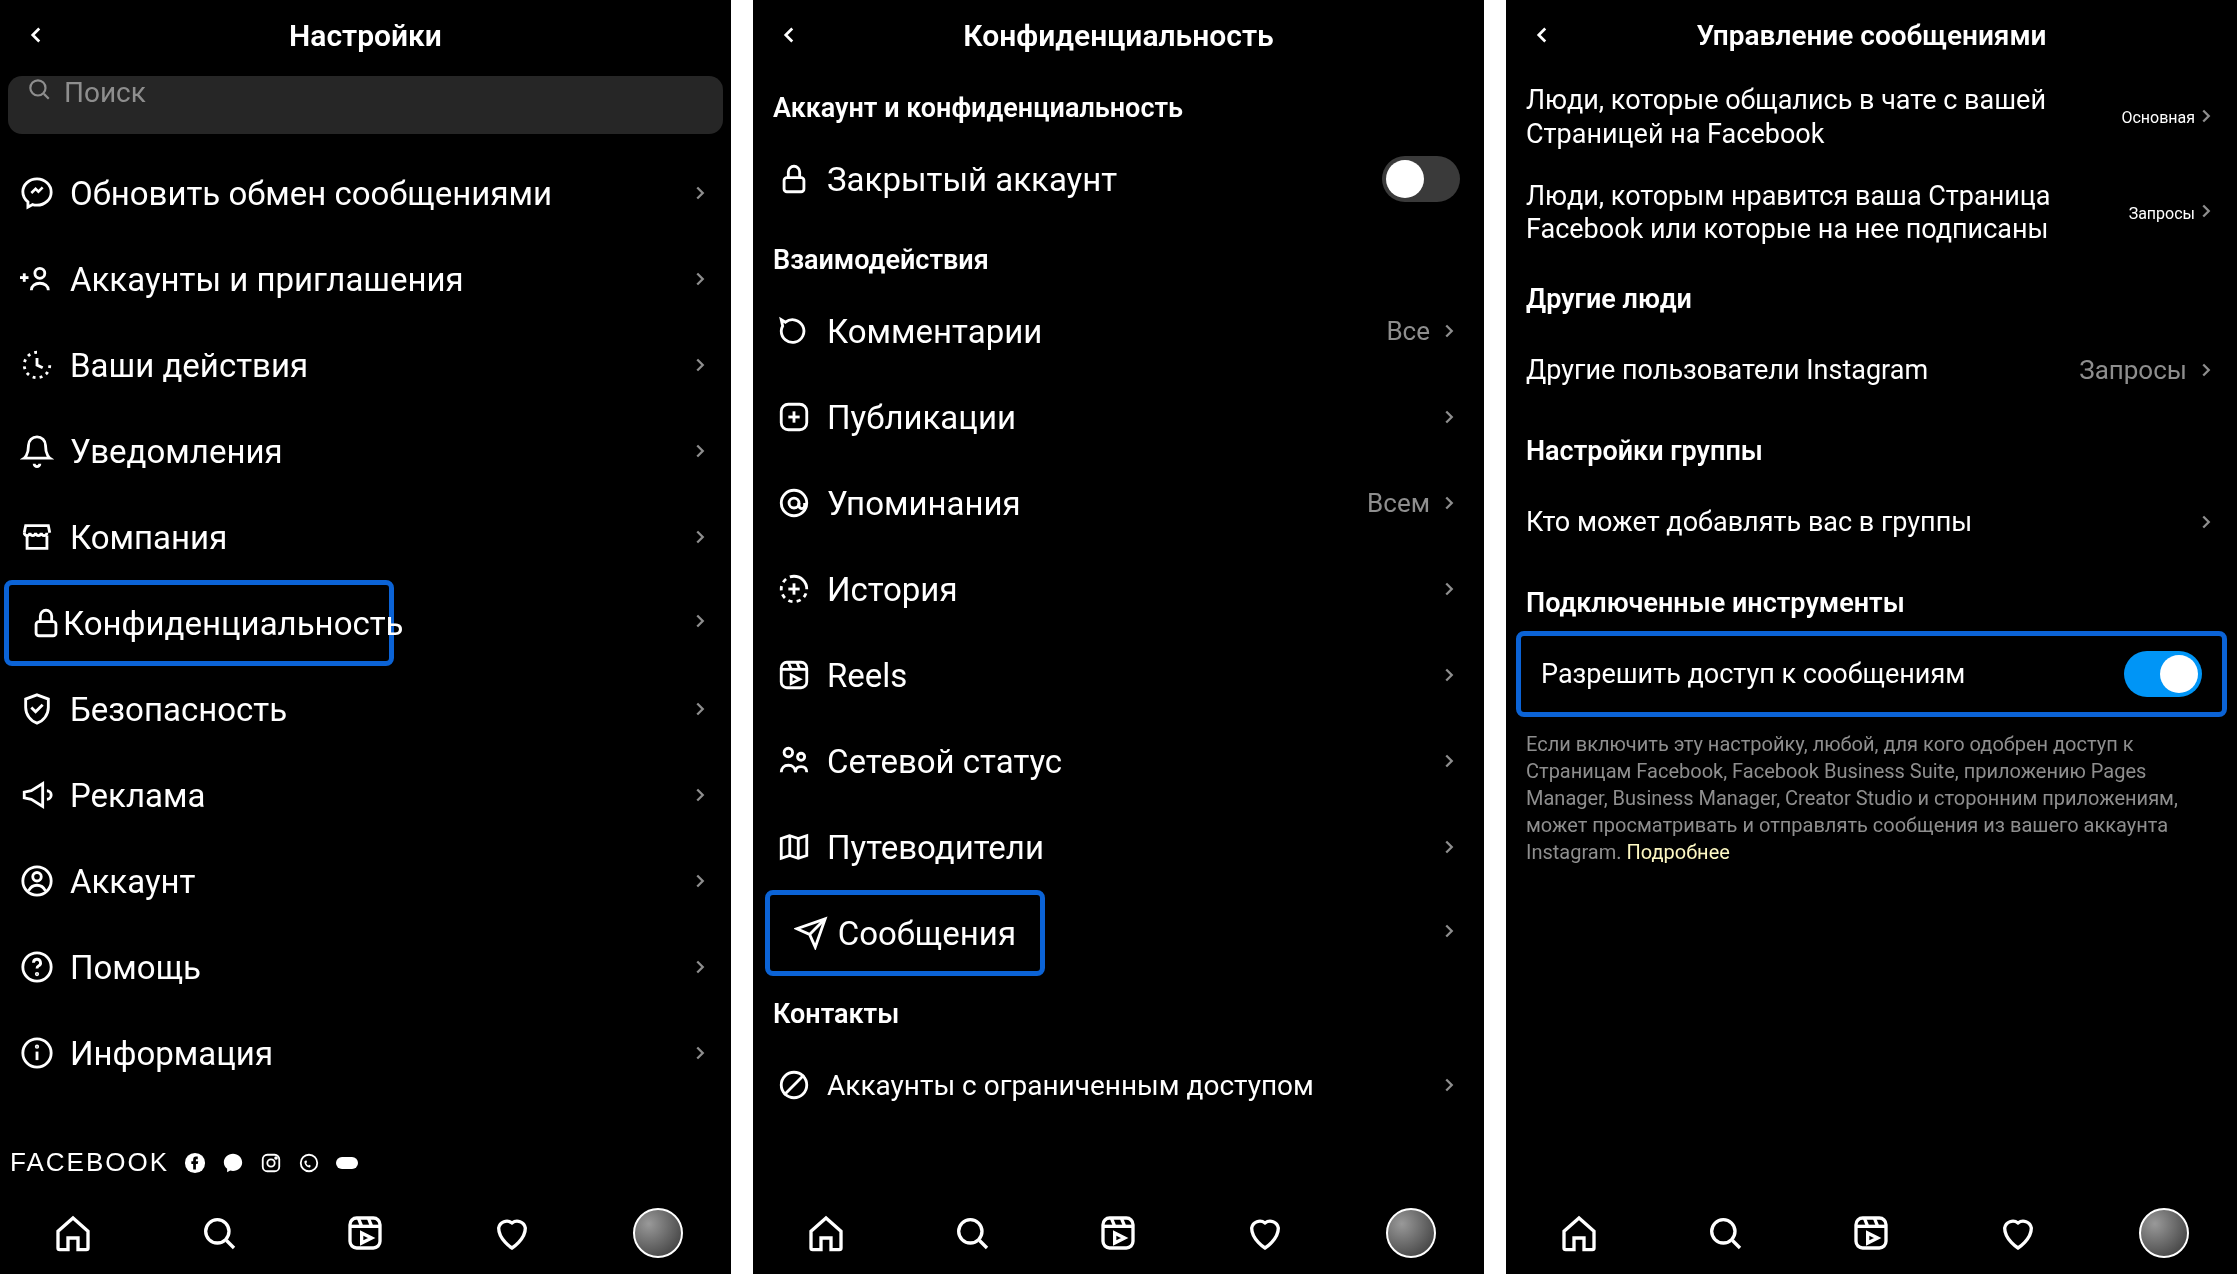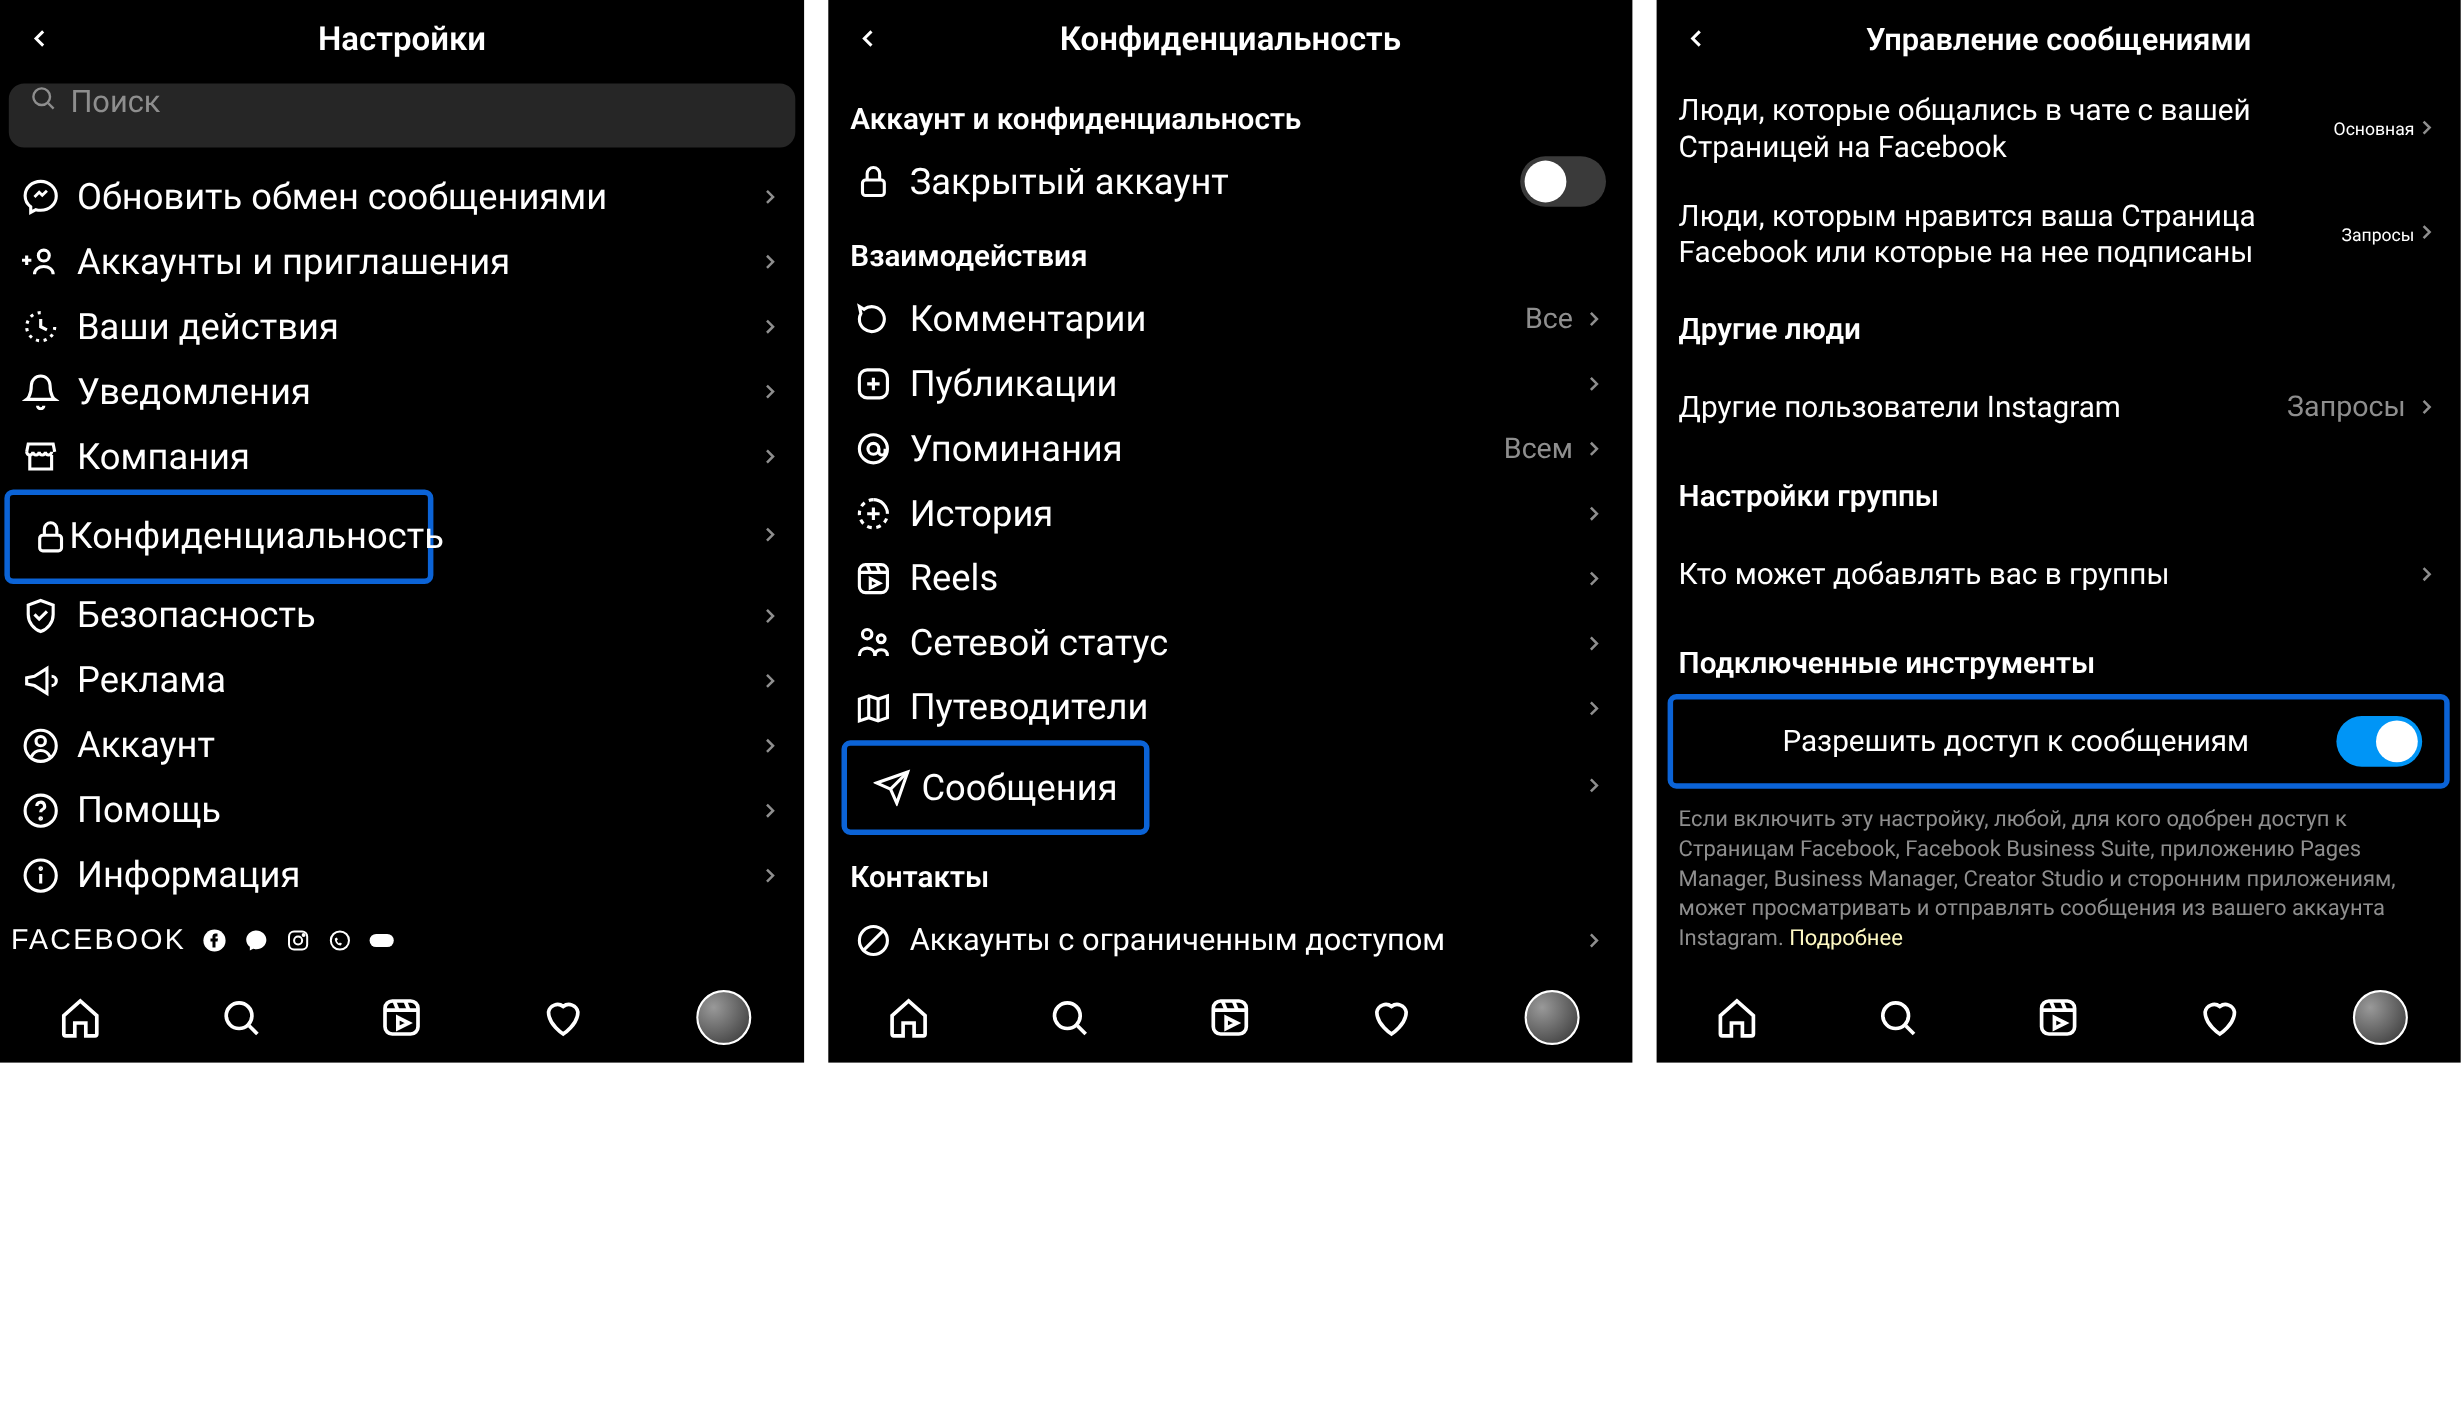--- a/index.html
+++ b/index.html
@@ -10,21 +10,21 @@
     height: 1274px;
     display: flex;
     gap: 22px;
     padding: 0;
     overflow: hidden;
   }
   .phone {
     background: #000;
     color: #fff;
     width: 731px;
-    height: 966px;
+    height: 1274px;
     display: flex;
     flex-direction: column;
     position: relative;
     overflow: hidden;
   }
   .header {
     display: flex;
     align-items: center;
     height: 70px;
     padding: 0 14px;
@@ -688,21 +688,21 @@
       <div class="label" style="font-size:27px;">Кто может добавлять вас в группы</div>
       <div class="chev">
           <svg width="22" height="22" viewBox="0 0 24 24" fill="none" stroke="#8e8e8e" stroke-width="2.5">
             <polyline points="9 18 15 12 9 6"></polyline>
           </svg>
         </div>
     </div>
 
     <div class="section-header">Подключенные инструменты</div>
 
-    <div class="row highlight" style="margin:0 10px;text-align:center;">
+    <div class="row highlight" style="margin:0 10px;">
       <div class="label" style="font-size:27px;">Разрешить доступ к сообщениям</div>
       <div class="toggle on">
           <div class="knob"></div>
         </div>
     </div>
 
     <div class="desc">
       <span>Если включить эту настройку, любой, для кого одобрен доступ к Страницам Facebook, Facebook Business Suite, приложению Pages Manager, Business Manager, Creator Studio и сторонним приложениям, может просматривать и отправлять сообщения из вашего аккаунта Instagram.</span>
       <span class="link">Подробнее</span>
     </div>

